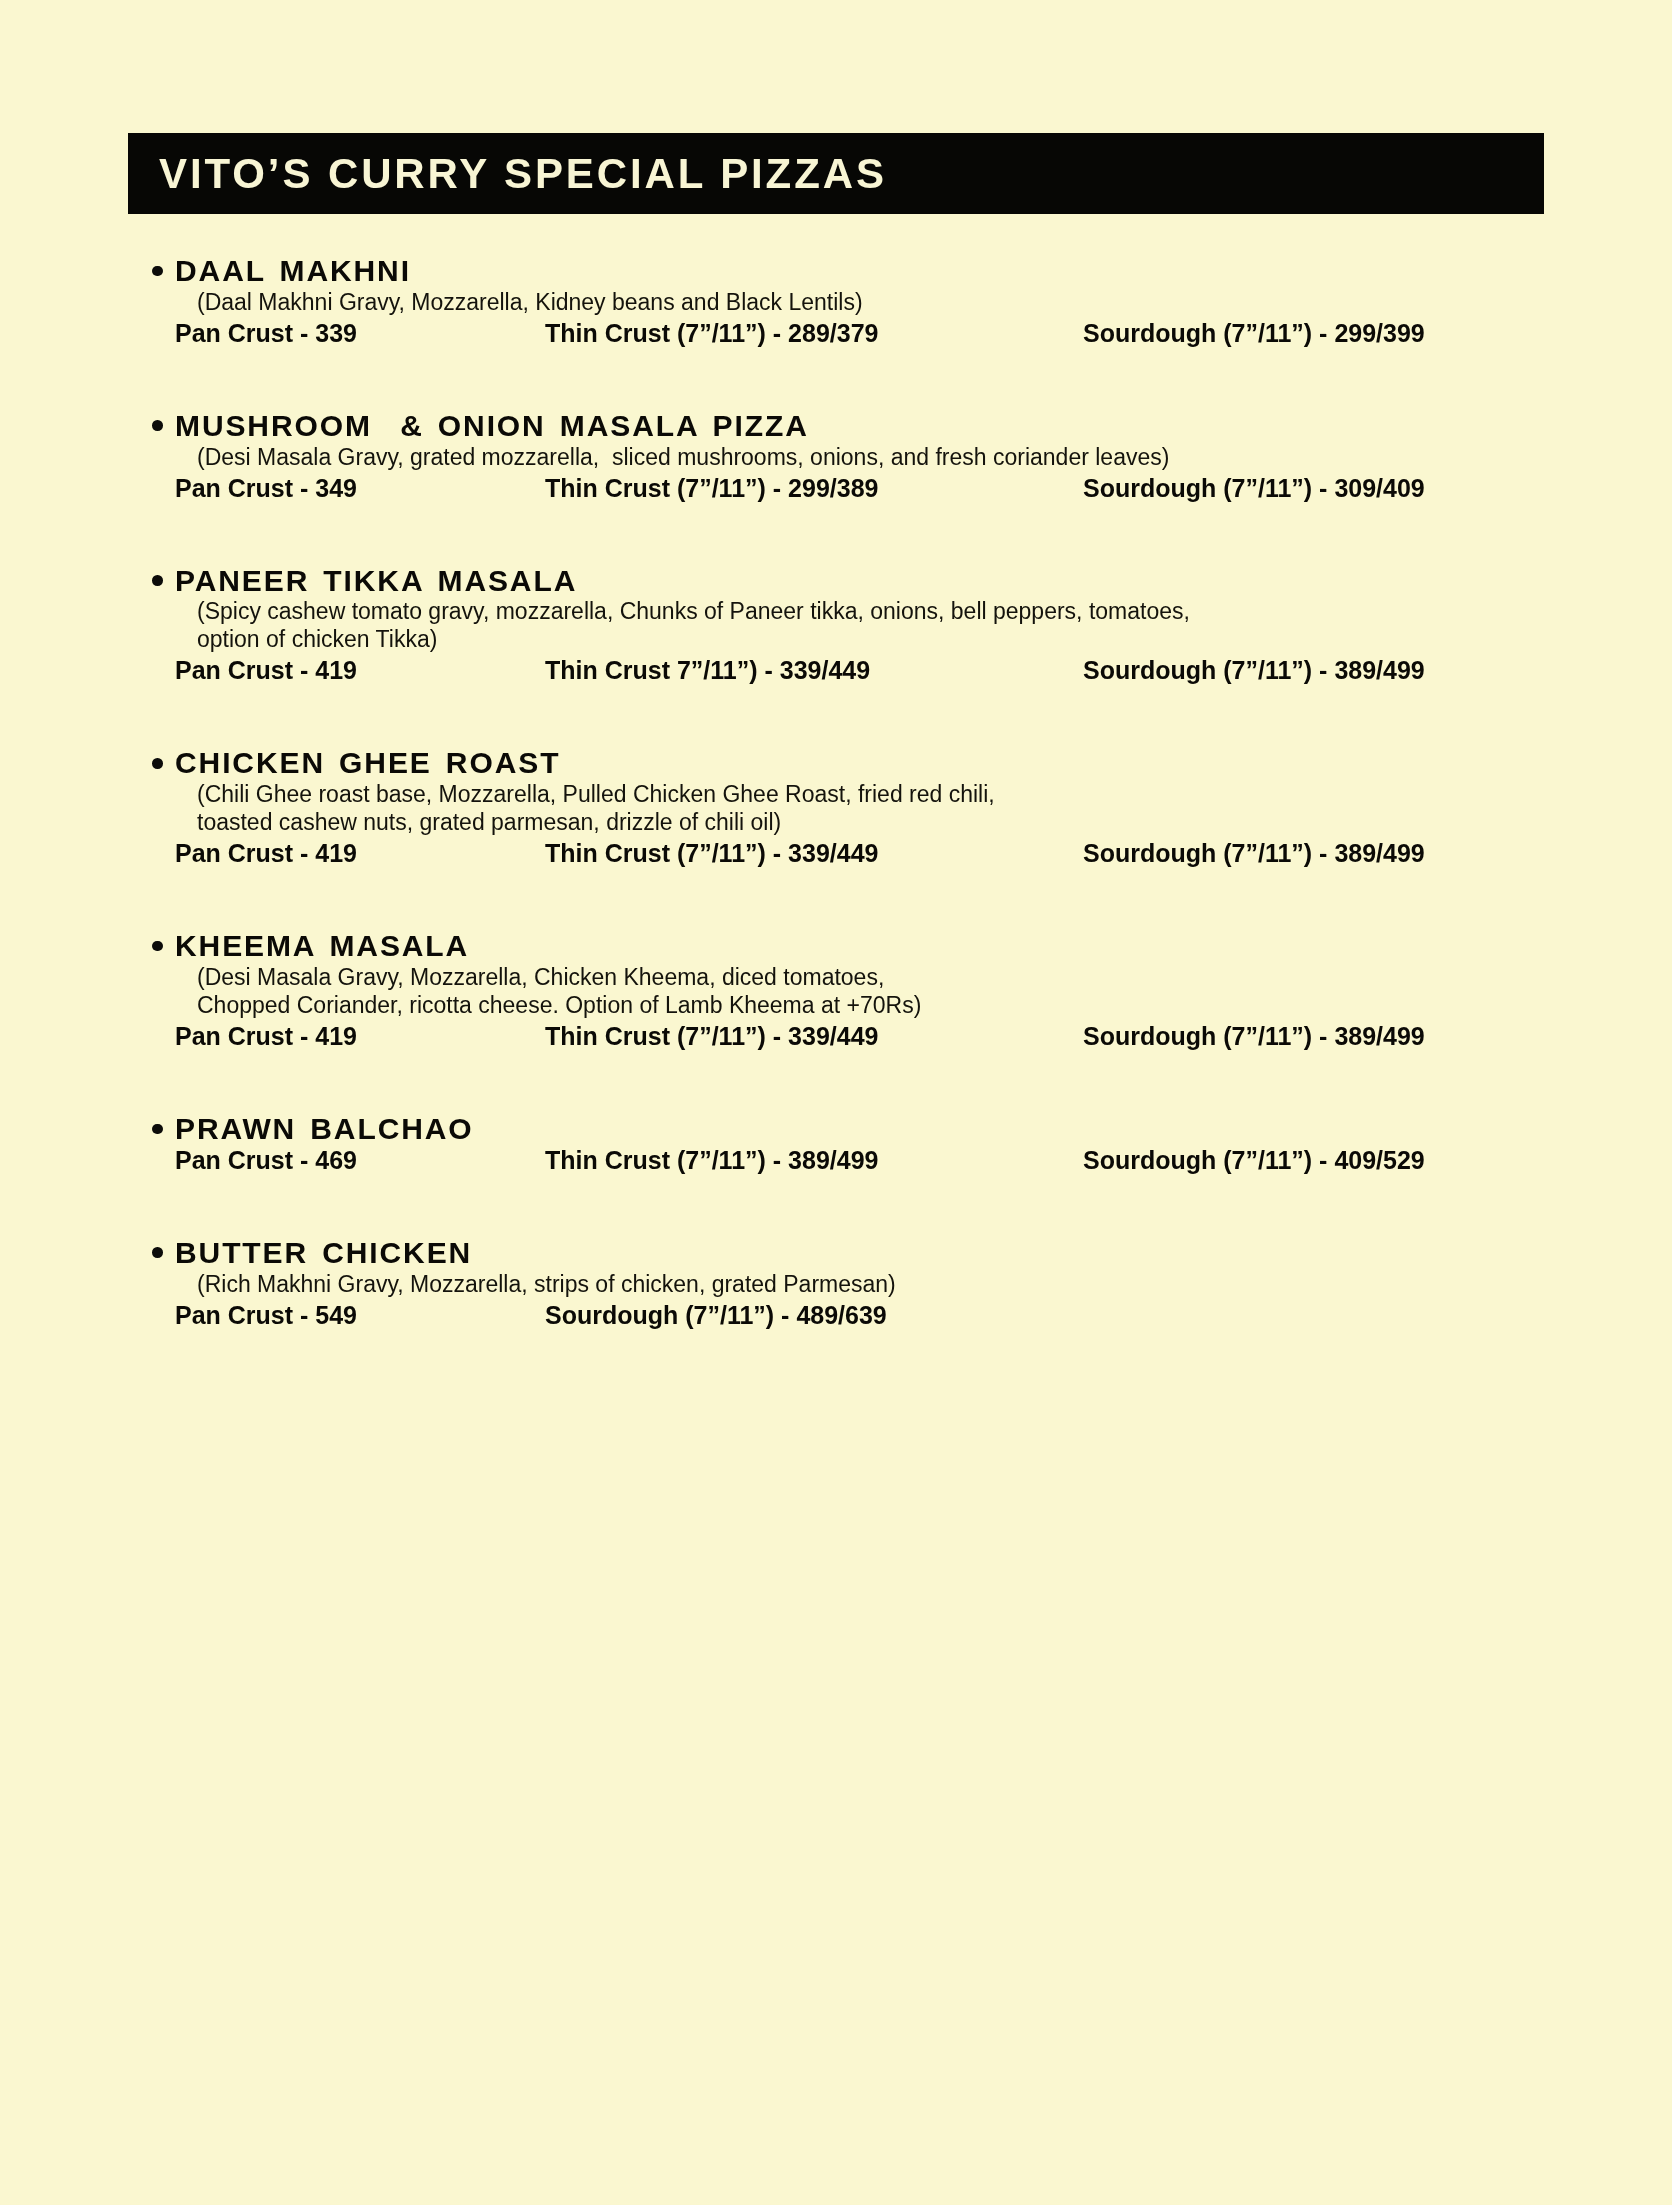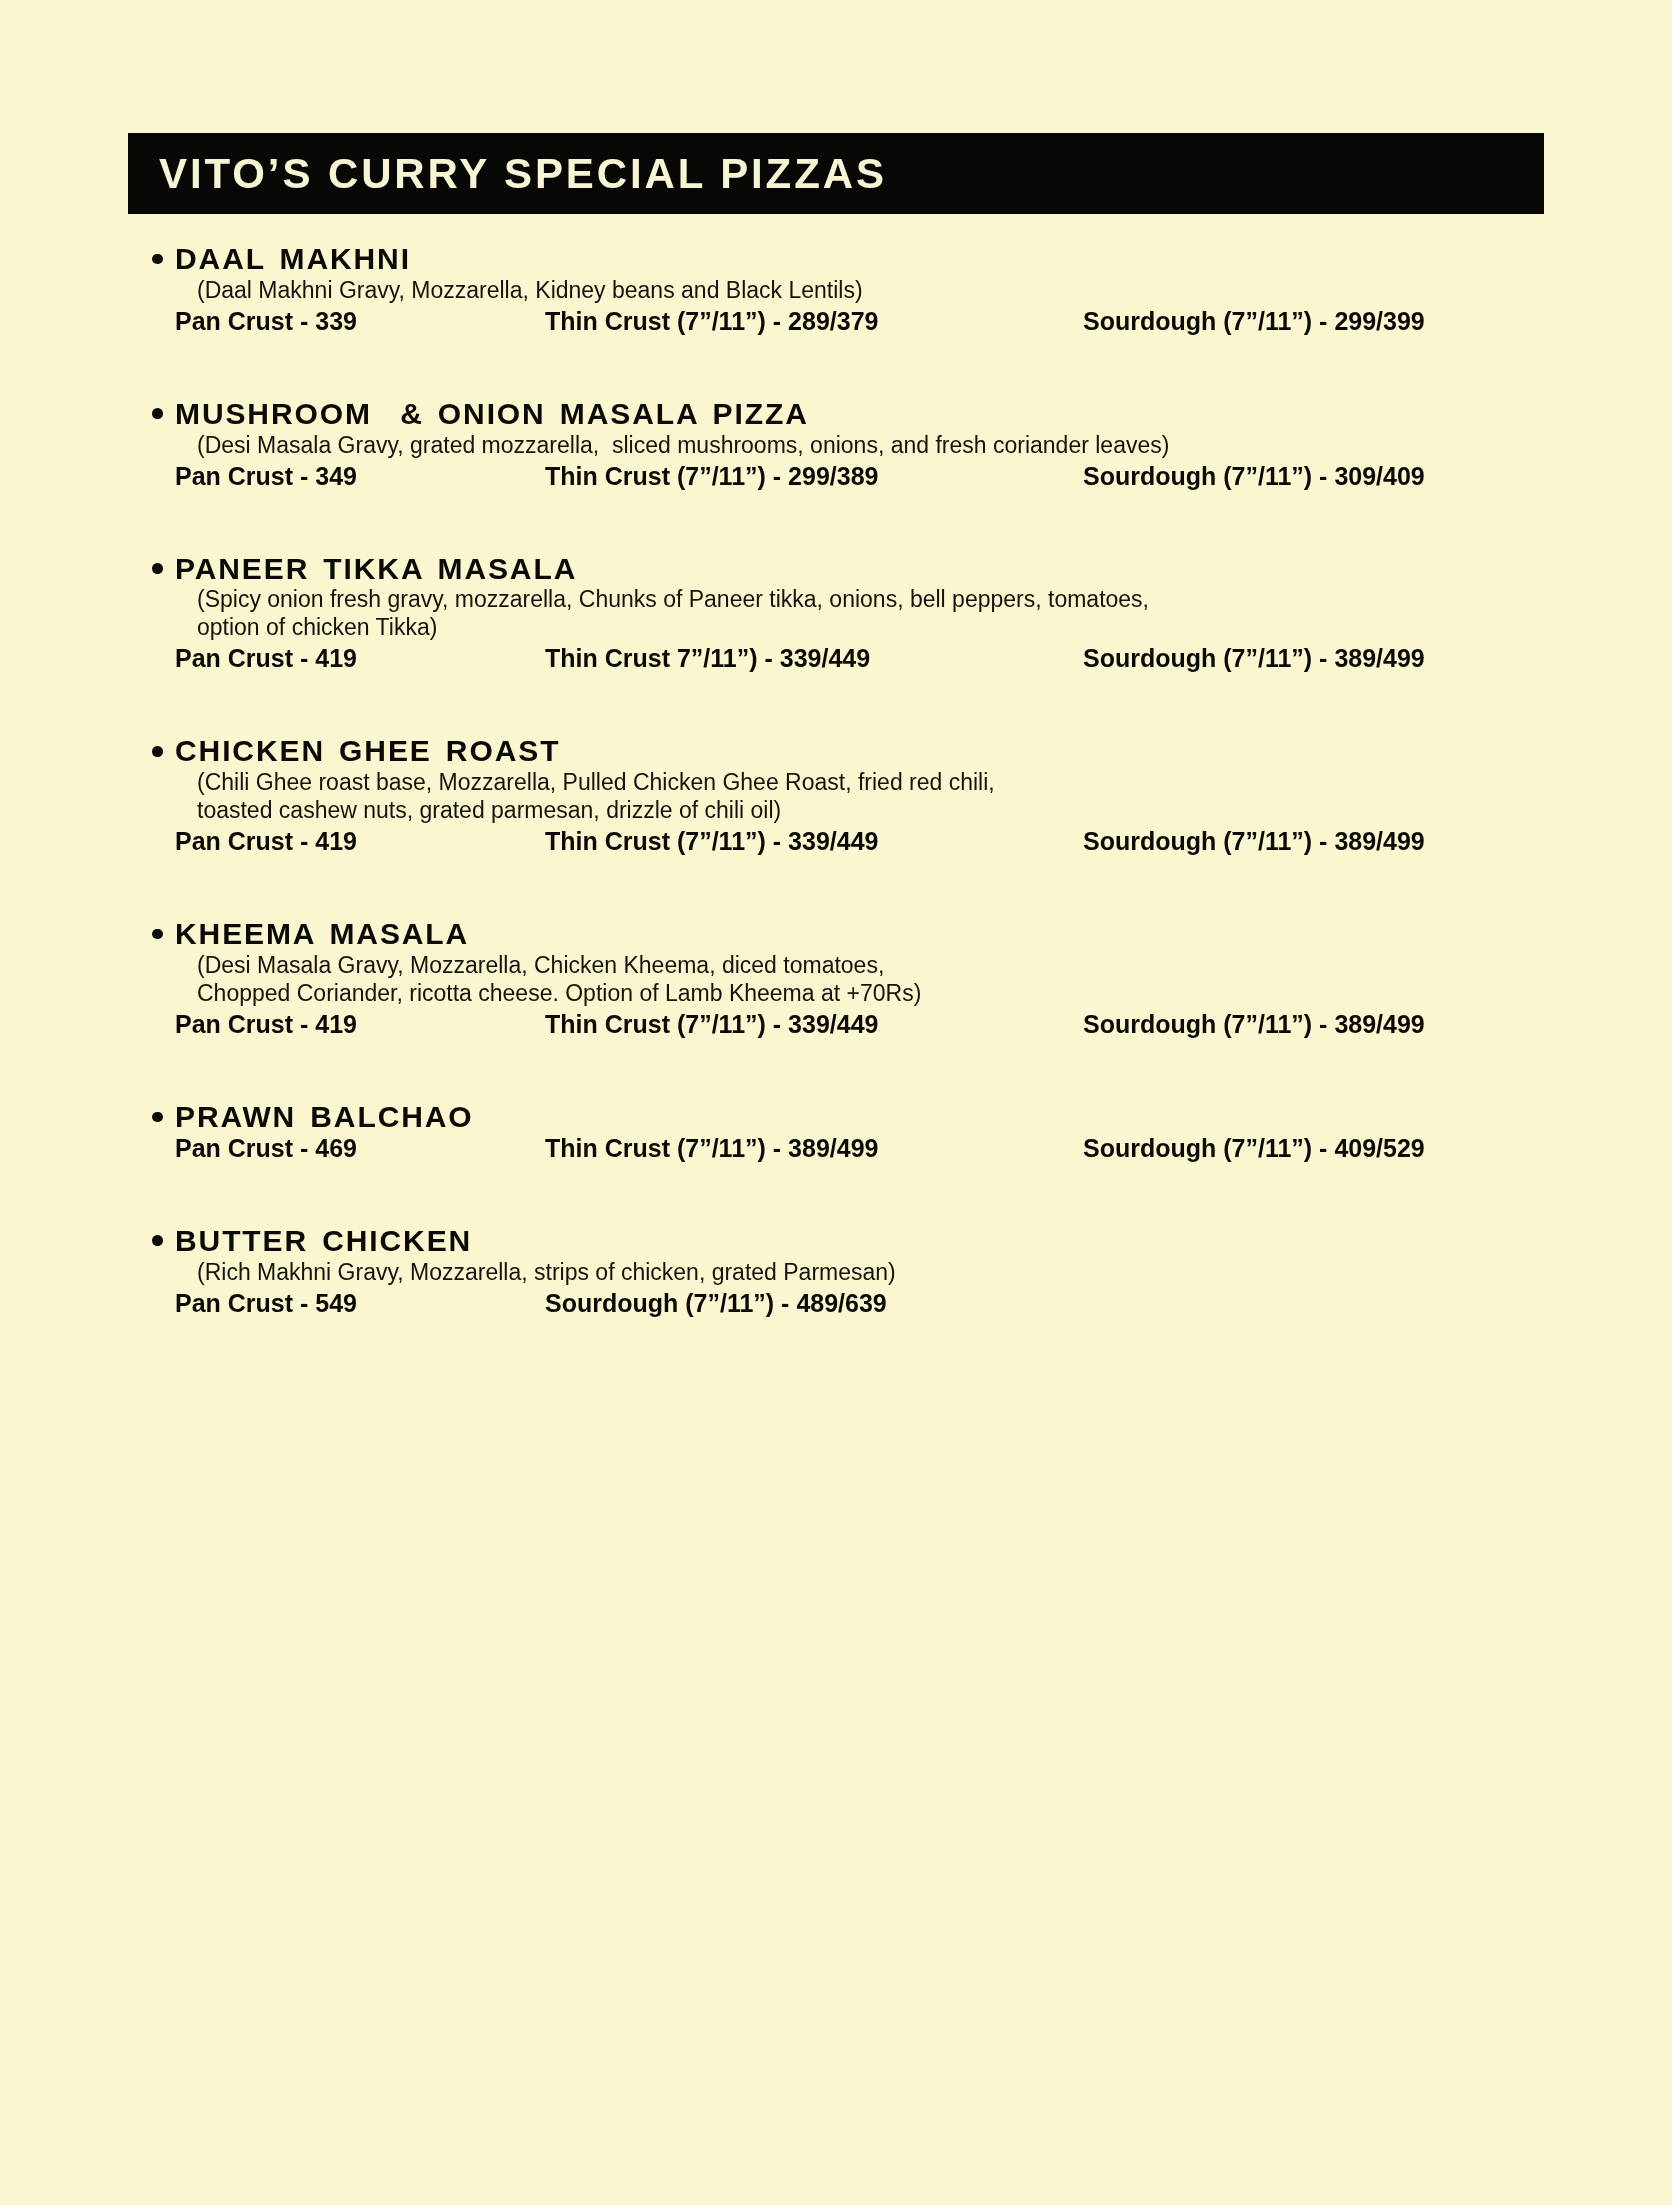--- a/index.html
+++ b/index.html
@@ -30,21 +30,21 @@
     padding-left: 31px;
     font-size: 42px;
     font-weight: 700;
     letter-spacing: 2.9px;
     color: #f8f5d4;
     white-space: pre-wrap;
   }
   .menu-items {
     position: absolute;
     left: 152px;
-    top: 243px;
+    top: 255px;
     width: 1400px;
   }
   .item {
     position: relative;
     padding-left: 23px;
     margin-bottom: 62px;
   }
   .bullet {
     position: absolute;
     left: 0;
@@ -124,21 +124,21 @@
     <div class="price-row">
       <div class="price">Pan Crust - 349</div>
       <div class="price">Thin Crust (7”/11”) - 299/389</div>
       <div class="price">Sourdough (7”/11”) - 309/409</div>
     </div>
   </div>
 
   <div class="item">
     <span class="bullet"></span>
     <h2 class="item-name">PANEER TIKKA MASALA</h2>
-    <div class="item-desc">(Spicy onion fresh gravy, mozzarella, Chunks of Paneer tikka, onions, bell peppers, tomatoes,
+    <div class="item-desc">(Spicy cashew tomato gravy, mozzarella, Chunks of Paneer tikka, onions, bell peppers, tomatoes,
 option of chicken Tikka)</div>
     <div class="price-row">
       <div class="price">Pan Crust - 419</div>
       <div class="price">Thin Crust 7”/11”) - 339/449</div>
       <div class="price">Sourdough (7”/11”) - 389/499</div>
     </div>
   </div>
 
   <div class="item">
     <span class="bullet"></span>

